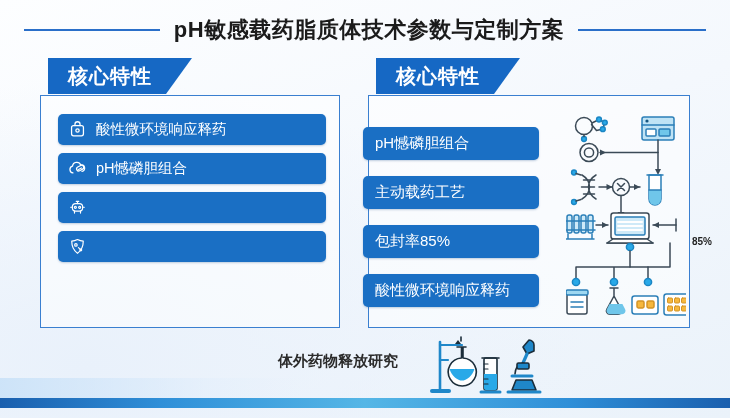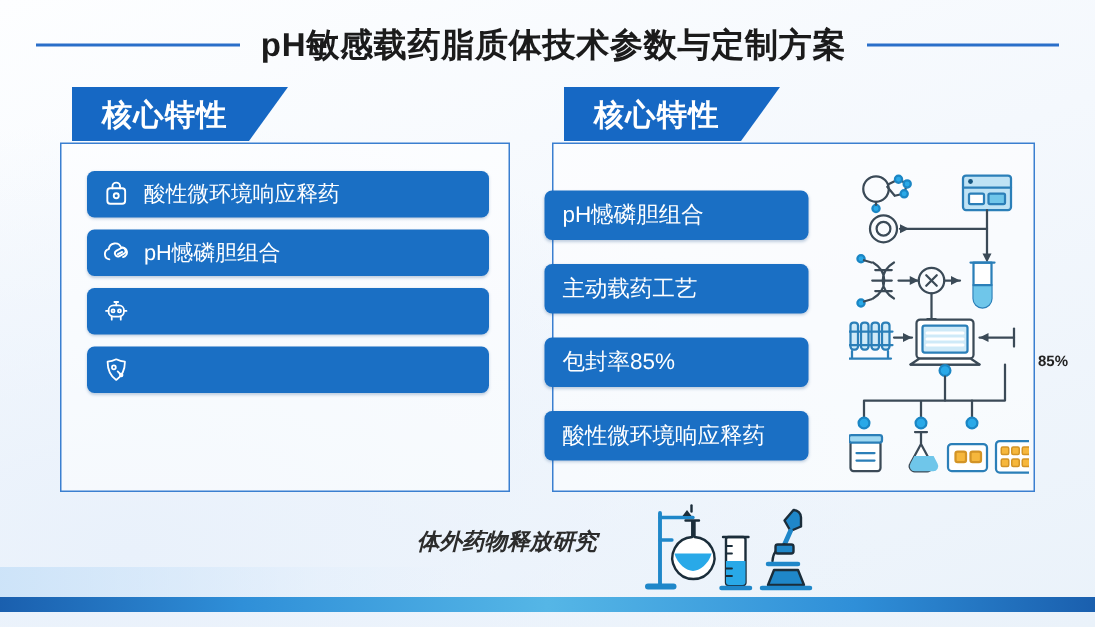--- a/index.html
+++ b/index.html
@@ -127,21 +127,20 @@
   }
 
   
   #usecase-text {
     position: absolute;
     left: 278px; top: 352px;
     font-size: 15px;
     font-weight: bold;
     color: #2c2c2c;
     white-space: nowrap;
-    font-style: italic;
   }
   #lab-illustration {
     position: absolute;
     left: 428px; top: 336px;
     width: 118px; height: 60px;
   }
   #lab-illustration svg { display: block; }
 
   
   #footer-bar {

